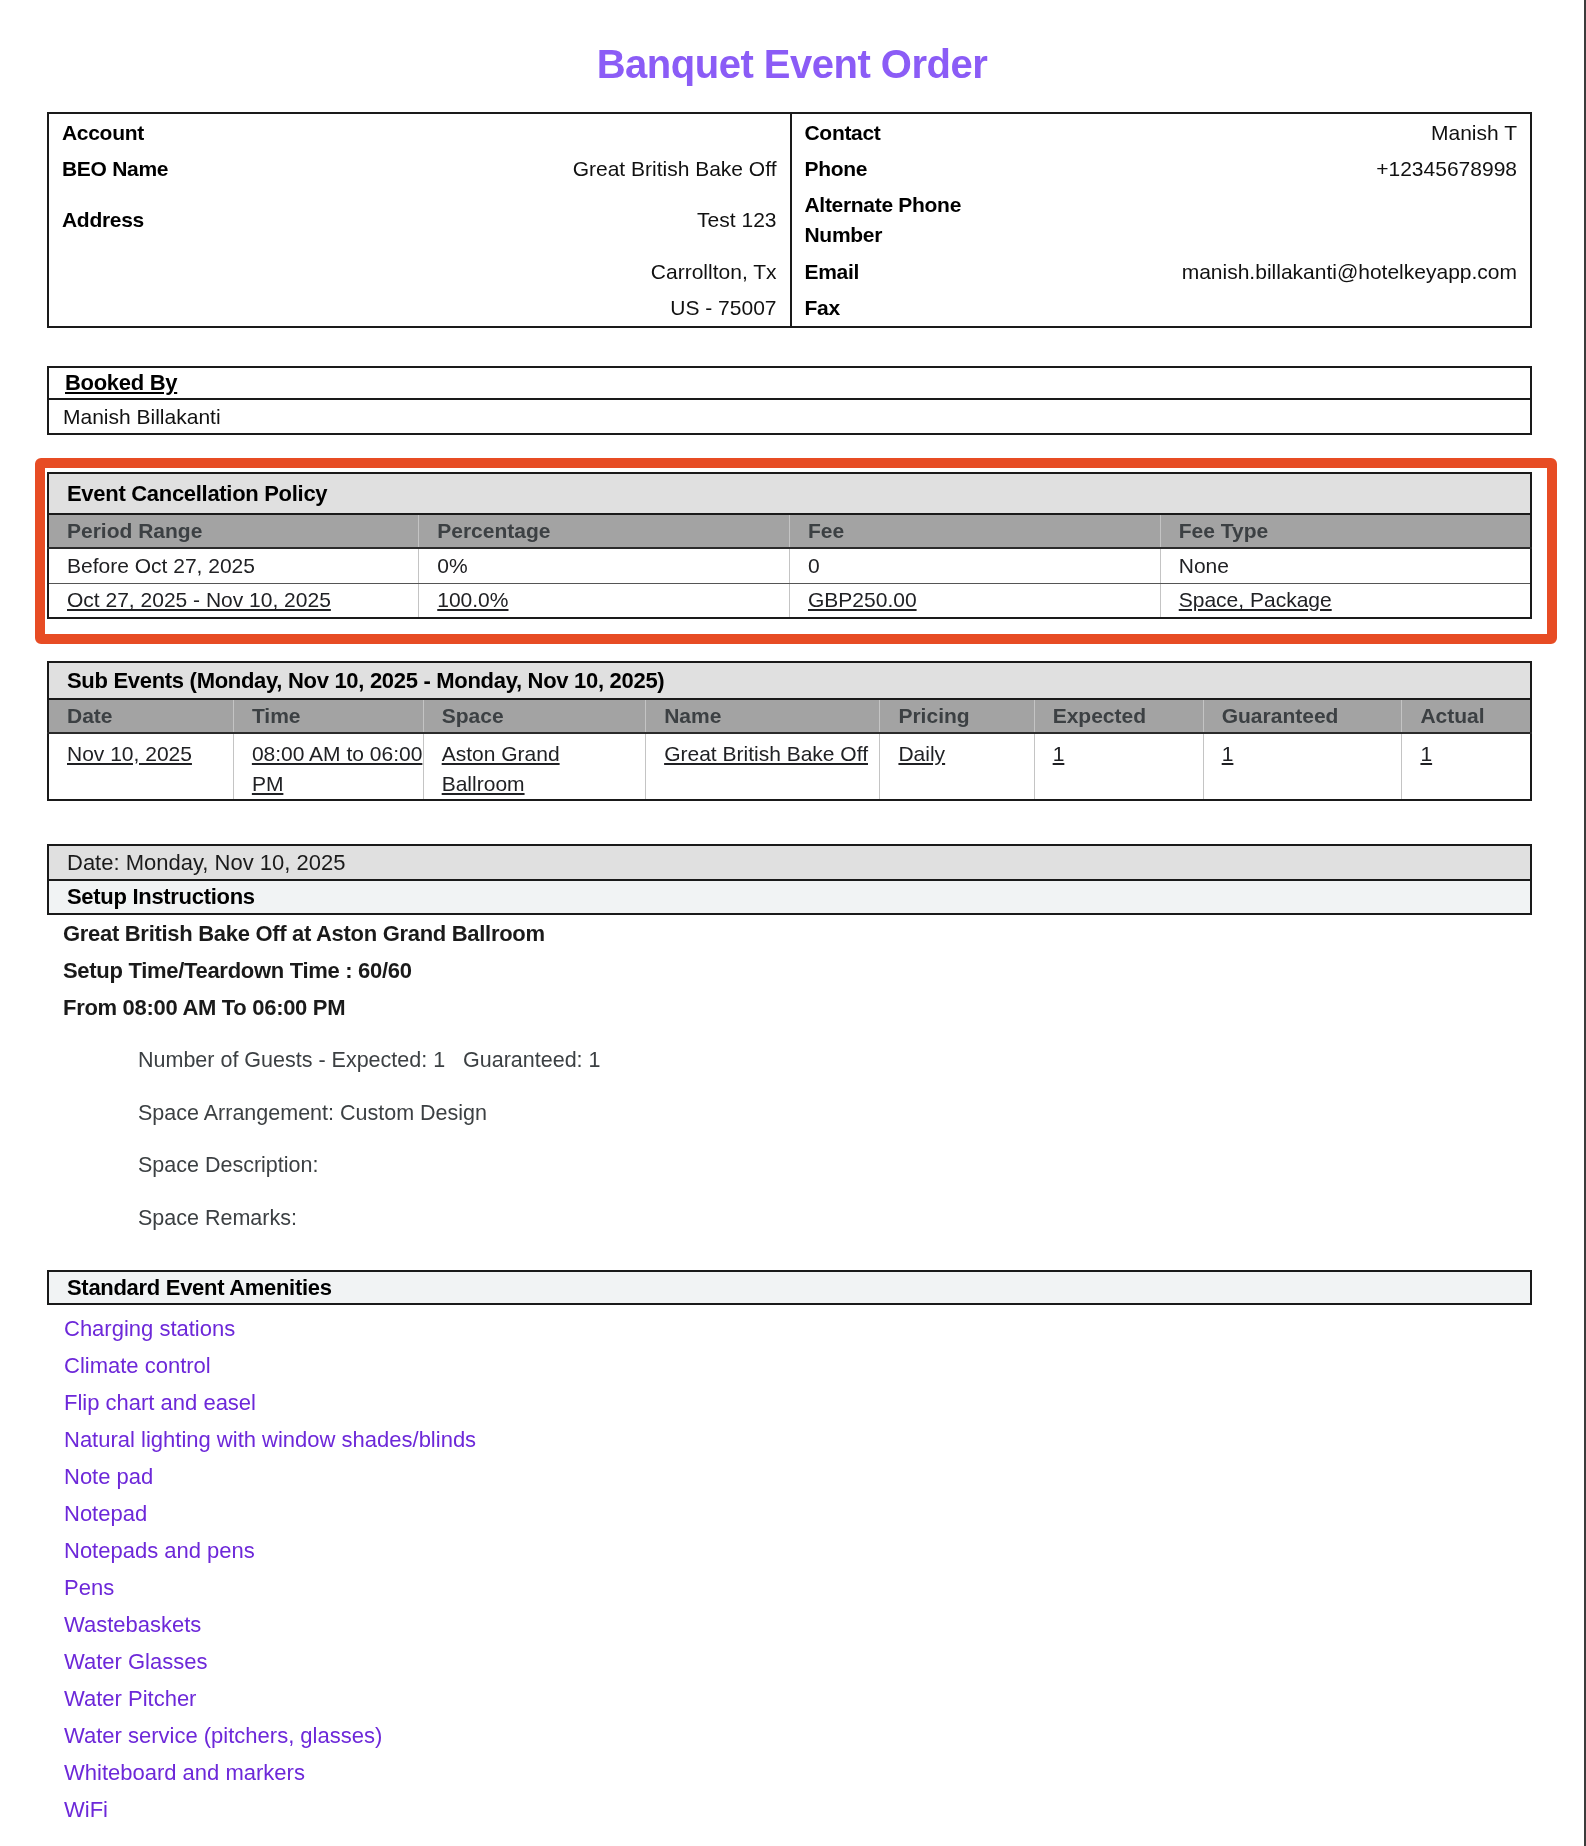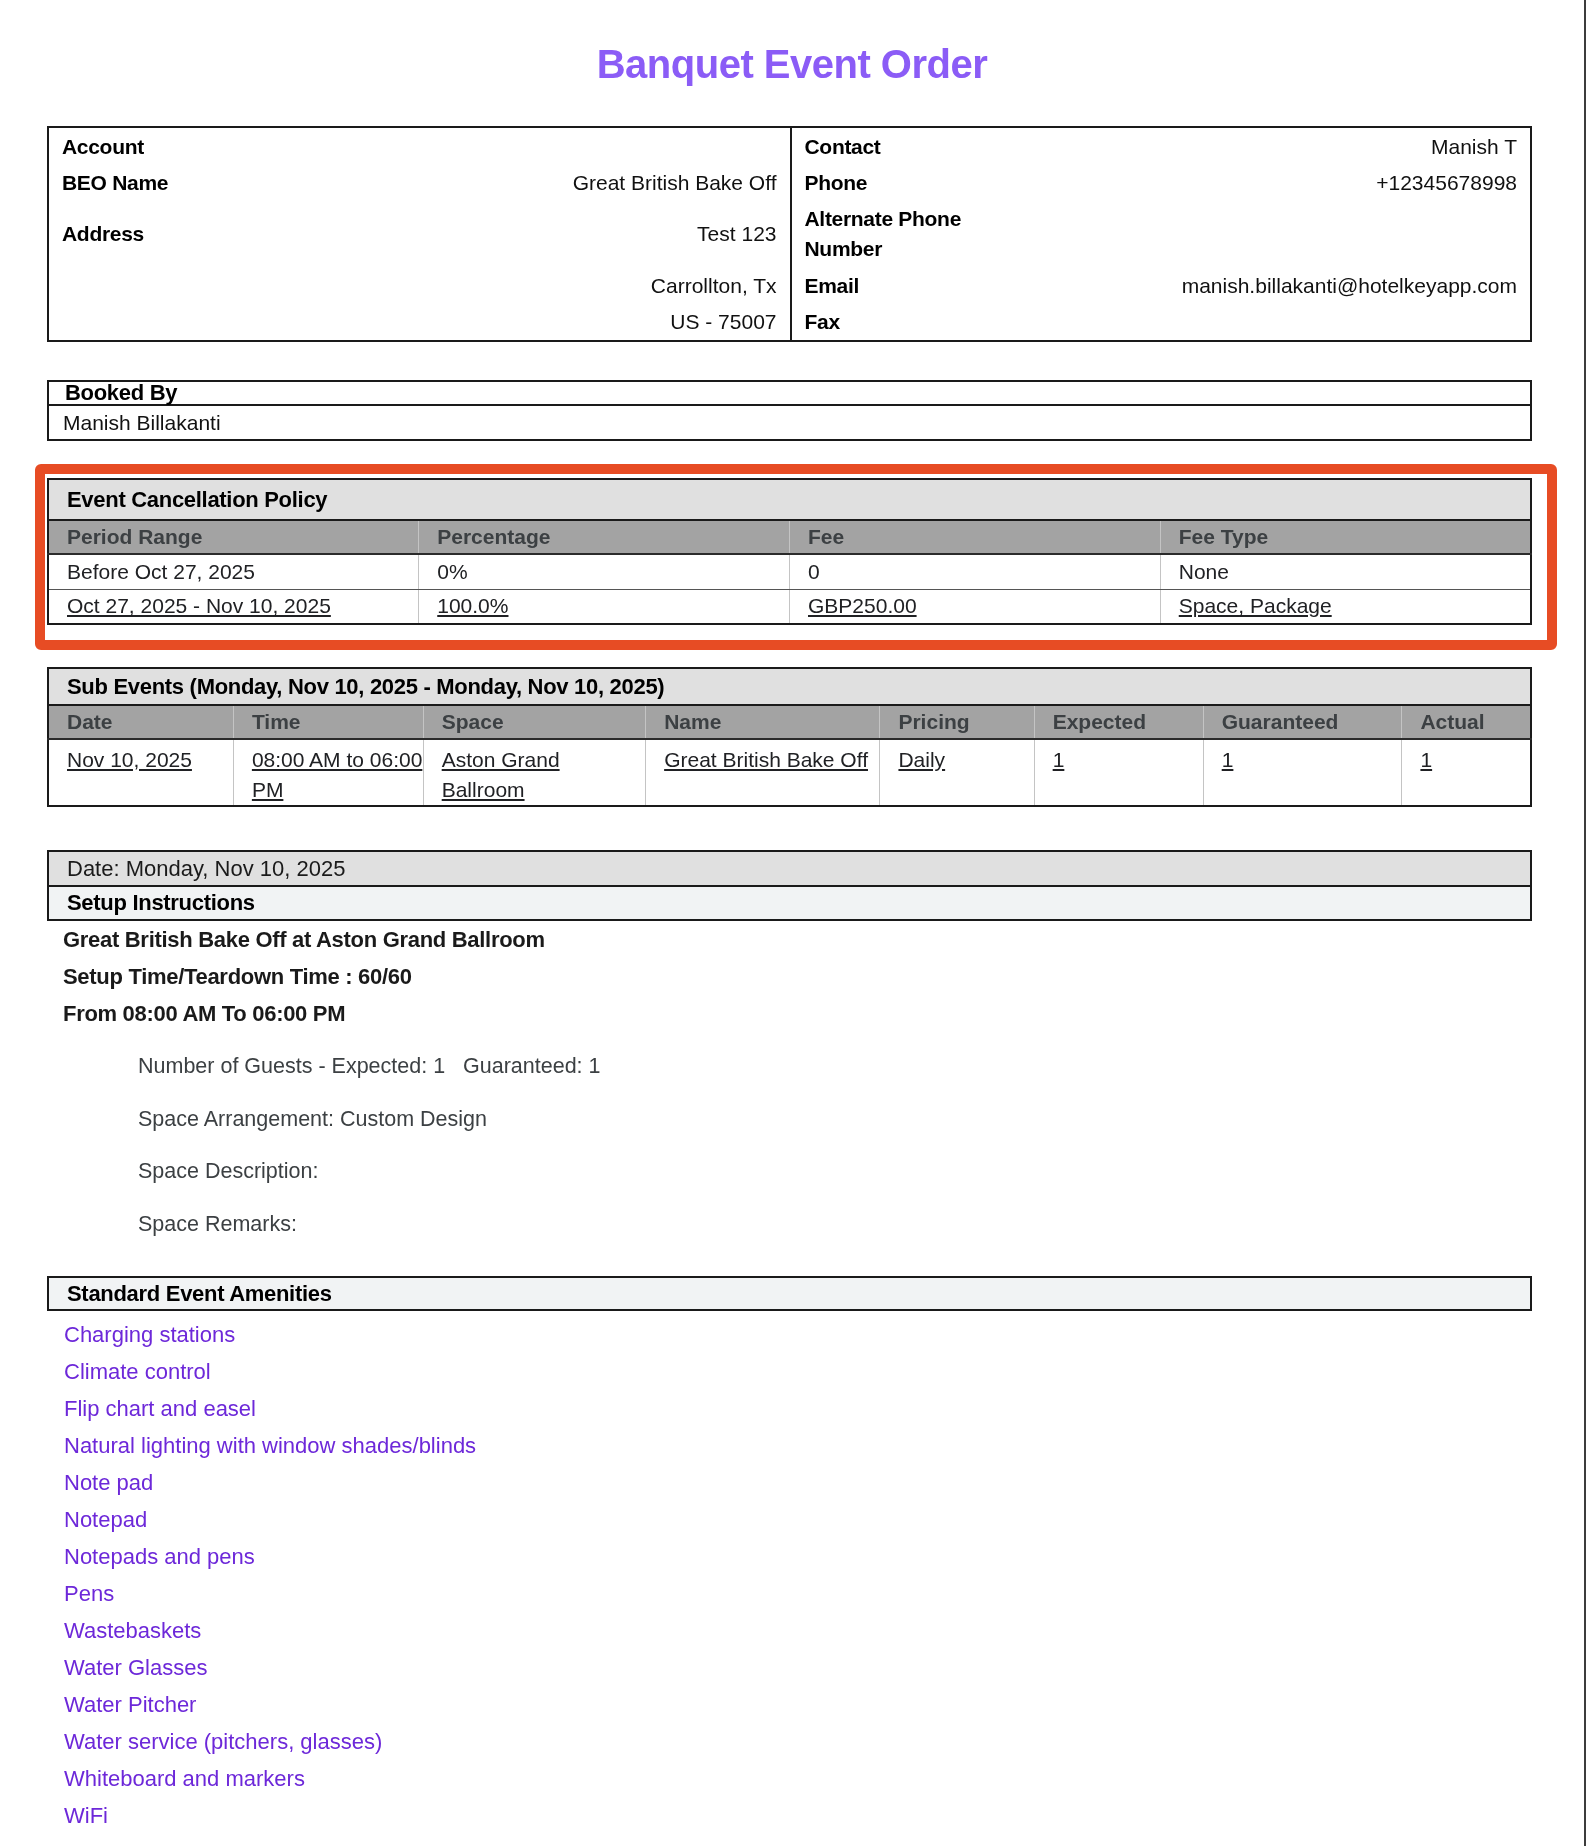--- a/index.html
+++ b/index.html
@@ -22,21 +22,21 @@
     line-height: 40px;
     font-weight: bold;
     letter-spacing: -0.5px;
     color: #8b5cf6;
   }
   .content { margin-left: 47px; width: 1485px; }
 
   
   .acct {
     display: flex;
-    margin-top: 42px;
+    margin-top: 28px;
     border: 2px solid #1a1a1a;
   }
   .acct-col { width: 50%; }
   .acct-col + .acct-col { border-left: 2px solid #1a1a1a; }
   .acct-row {
     display: flex;
     justify-content: space-between;
     align-items: center;
     padding: 0 13px;
     font-size: 21px;
@@ -49,25 +49,26 @@
   .acct-col .acct-row:nth-child(5) { height: 37px; }
   .acct-label { font-weight: bold; letter-spacing: -0.3px; color: #000; max-width: 210px; }
   .acct-value { text-align: right; color: #111; }
 
   
   .booked {
     margin-top: 38px;
     border: 2px solid #1a1a1a;
   }
   .booked-header {
-    height: 24px;
+    height: 32px;
     padding: 0 16px;
     display: flex; align-items: center;
     font-size: 22px; font-weight: bold; letter-spacing: -0.3px; color: #000;
     border-bottom: 2px solid #1a1a1a;
+    text-decoration: underline;
   }
   .booked-value {
     height: 33px;
     padding: 16px 14px;
     display: flex; align-items: center;
     font-size: 21px; color: #111;
   }
 
   
   table.sect {

